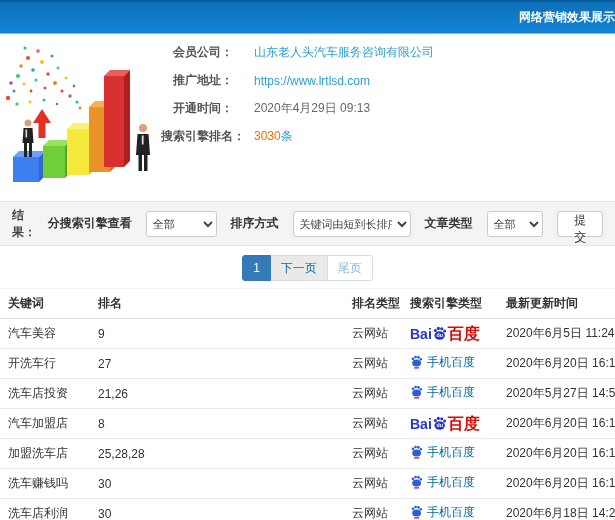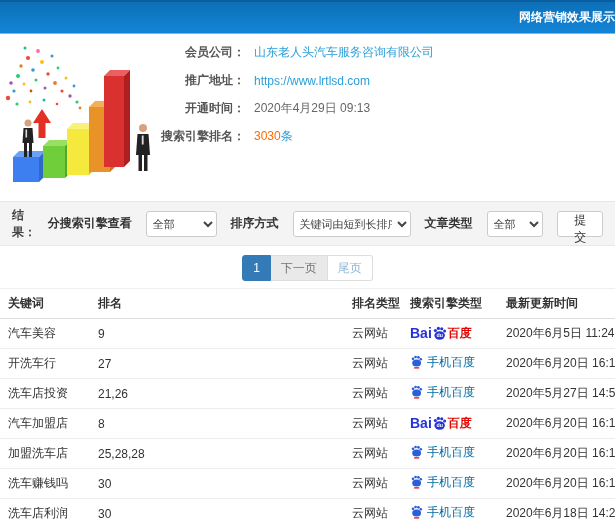--- a/index.html
+++ b/index.html
@@ -21,21 +21,21 @@
     padding-left: 24px;
     justify-content: flex-end;
   }
   .topbar-title { color: #fff; font-weight: bold; font-size: 12px; }
 
   
   .info-section { position: relative; height: 167px; }
   .illustration { position: absolute; left: 0; top: 2px; }
   .info-rows { position: absolute; left: 161px; top: 5px; }
   .info-row { display: flex; align-items: center; height: 27px; margin-bottom: 1px; }
-  .info-label { width: 84px; text-align: right; font-weight: bold; color: #555; }
+  .info-label { width: 84px; text-align: center; font-weight: bold; color: #555; }
   .info-value { margin-left: 9px; color: #666; }
   .link-blue { color: #2b9fd9; text-decoration: none; cursor: pointer; }
   .rank-orange { color: #ff6a00; }
 
   
   .filter-bar {
     height: 45px;
     background: #f4f4f4;
     border-top: 1px solid #e5e5e5;
     border-bottom: 1px solid #e9e9e9;
@@ -68,42 +68,42 @@
     min-width: 28px; height: 26px;
     display: flex; align-items: center; justify-content: center;
     padding: 0 10px;
     border: 1px solid #ddd; border-left-width: 0;
     font-size: 12px; cursor: pointer; background: #fff;
   }
   .page-item.active {
     background: #337ab7; border-color: #337ab7; border-left-width: 1px;
     color: #fff; border-radius: 3px 0 0 3px;
   }
-  .page-item.next { background: #e9e9e9; color: #737373; }
+  .page-item.next { background: #e9e9e9; color: #0369a1; }
   .page-item.last { background: #fff; color: #8fb6d4; border-radius: 0 3px 3px 0; }
 
   
   table.rank-table { width: 100%; border-collapse: collapse; table-layout: fixed; }
   .rank-table th {
     text-align: left; font-weight: bold; color: #333;
     padding: 6px 8px; border-bottom: 1px solid #ddd; border-top: 1px solid #f0f0f0;
     font-size: 12px; white-space: nowrap;
   }
   .rank-table td {
     padding: 6px 8px; border-bottom: 1px solid #ececec;
     font-size: 12px; color: #333; white-space: nowrap; overflow: hidden;
     height: 27px; vertical-align: middle;
   }
   .cell-rank { color: #3aa0d8; }
   .cell-type, .cell-time { color: #555; margin-left: 6px; }
 
   
   .baidu-logo { display: inline-flex; align-items: center; line-height: 1; }
   .baidu-bai { color: #2633d9; font-weight: bold; font-size: 14px; font-family: "Liberation Sans", sans-serif; }
-  .baidu-cn { color: #e10602; font-weight: bold; font-size: 12px; margin-left: 1px; }
+  .baidu-cn { color: #e10602; font-weight: bold; font-size: 16px; margin-left: 1px; }
   .paw { display: inline-block; vertical-align: middle; }
 
   
   .mobile-logo { display: inline-flex; align-items: center; gap: 4px; line-height: 1; }
   .mobile-label { color: #0369a1; font-size: 12px; }
 </style>
 </head>
 <body>
 
 <div class="topbar">

